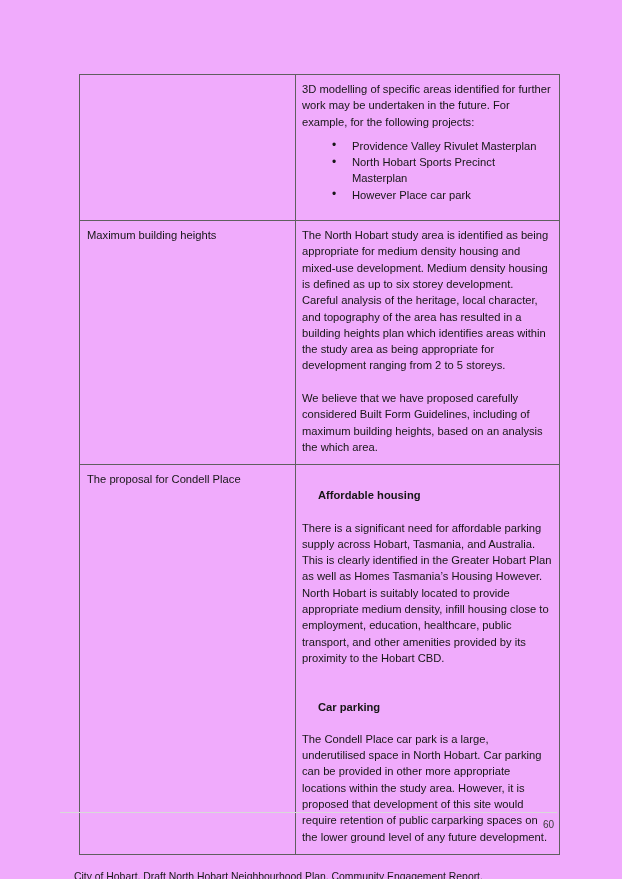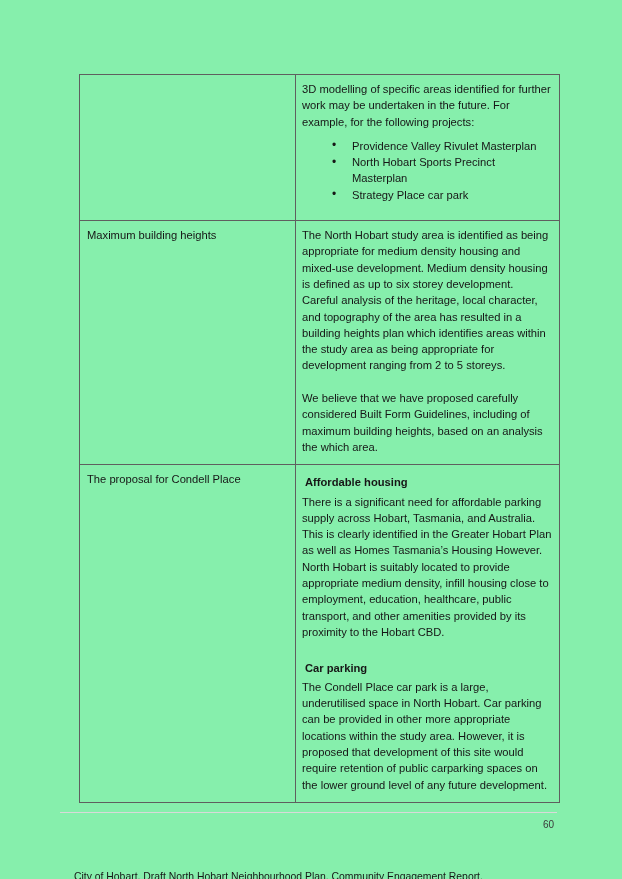--- a/index.html
+++ b/index.html
@@ -12,21 +12,21 @@
     height: 879px;
     position: relative;
     font-family: "Liberation Sans", sans-serif;
     color: #161616;
     overflow: hidden;
   }
 
   .page {
     position: absolute;
     inset: 0;
-    background: #86efac;
+    background: #f0abfc;
   }
 
   
   .content-table {
     position: absolute;
     left: 79px;
     top: 74px;
     width: 478px;
     border-collapse: collapse;
     table-layout: fixed;
@@ -51,21 +51,21 @@
   .para {
     margin: 0;
   }
   .para + .para {
     margin-top: 0;
   }
   .spacer-line {
     height: 16.3px;
   }
   .sub-head {
-    margin: 3px;
+    margin: 16px;
     font-weight: bold;
   }
 
   
   ul.bullets {
     margin: 8px;
     padding: 0;
     list-style: none;
   }
   ul.bullets li {
@@ -120,21 +120,21 @@
       <tr>
         <td class="col-label">
           <div class="cell-inner label-cell"></div>
         </td>
         <td class="col-body">
           <div class="cell-inner">
             <p class="para">3D modelling of specific areas identified for further work may be undertaken in the future. For example, for the following projects:</p>
             <ul class="bullets">
               <li>Providence Valley Rivulet Masterplan</li>
               <li>North Hobart Sports Precinct Masterplan</li>
-              <li>Strategy Place car park</li>
+              <li>However Place car park</li>
             </ul>
           </div>
         </td>
       </tr>
 
       <tr>
         <td class="col-label">
           <div class="cell-inner label-cell">Maximum building heights</div>
         </td>
         <td class="col-body">

